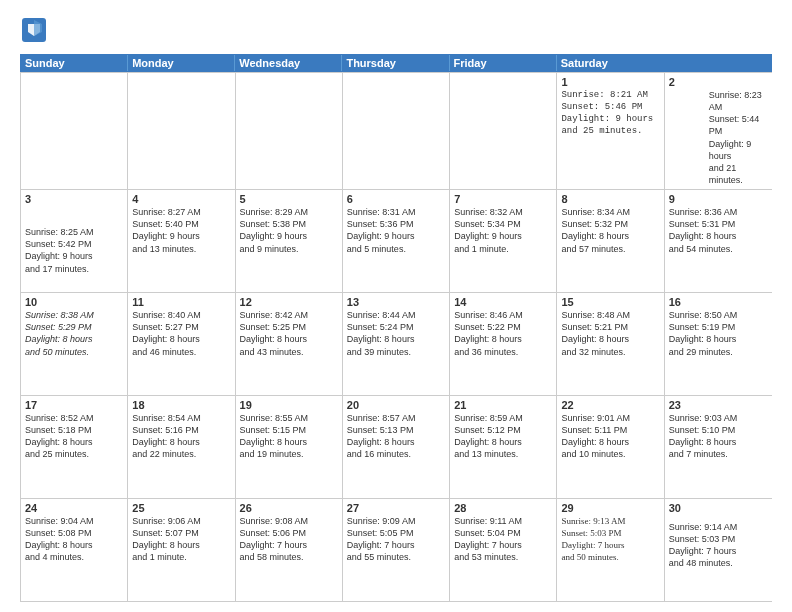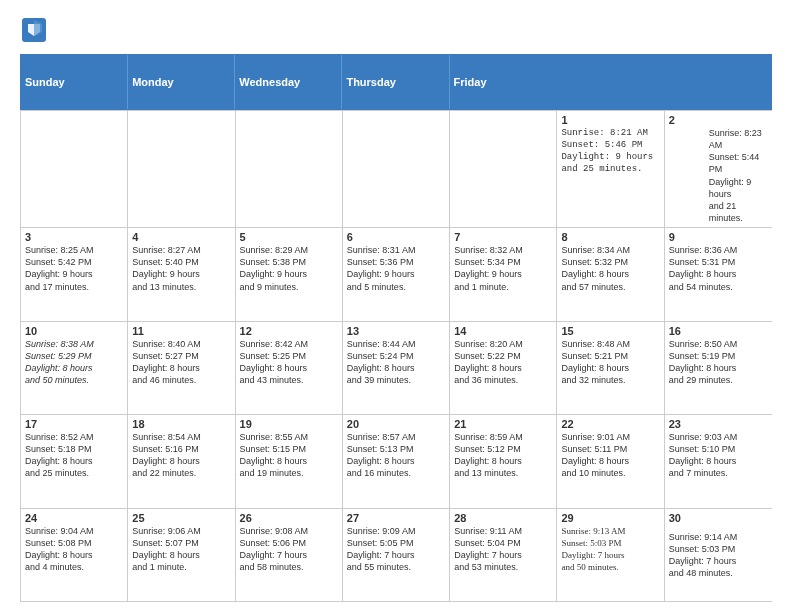--- a/index.html
+++ b/index.html
@@ -67,21 +67,21 @@
     .cal-header {
       display: grid;
       grid-template-columns: repeat(7, 1fr);
       background: #3a7abf;
       border: 1px solid #3a7abf;
     }
     .cal-header-cell {
       color: #fff;
       font-size: 11px;
       font-weight: bold;
-      padding: 21px 4px;
+      padding: 2px 4px;
       text-align: left;
       border-right: 1px solid #5a9ad4;
     }
     .cal-header-cell:last-child { border-right: none; }
     .cal-body {
       flex: 1;
       display: flex;
       flex-direction: column;
       border-left: 1px solid #ccc;
       border-bottom: 1px solid #ccc;
@@ -139,20 +139,21 @@
     </div>
   </div>
 
   <div class="calendar">
     <div class="cal-header">
     <div class="cal-header-cell">Sunday</div>
         <div class="cal-header-cell">Monday</div>
         <div class="cal-header-cell">Wednesday</div>
         <div class="cal-header-cell">Thursday</div>
         <div class="cal-header-cell">Friday</div>
+        <div class="cal-header-cell">Saturday</div>
       </div>
     <div class="cal-body">
     <div class="cal-row">
           <div class="cal-cell empty"></div>
           <div class="cal-cell empty"></div>
           <div class="cal-cell empty"></div>
           <div class="cal-cell empty"></div>
           <div class="cal-cell empty"></div>
           <div class="cal-cell filled">
             <div class="day-num">1</div>
@@ -165,21 +166,21 @@
             <div class="day-num">2</div>
             <div class="day-info" style="white-space: pre-line; margin-left: 40px;">Sunrise: 8:23 AM
 Sunset: 5:44 PM
 Daylight: 9 hours
 and 21 minutes.</div>
           </div>
         </div>
         <div class="cal-row">
           <div class="cal-cell filled">
             <div class="day-num">3</div>
-            <div class="day-info" style="white-space: pre-line;">Sunrise: 8:25 AM
+            <div class="day-info" style="white-space: pre-line; margin-top: 20px;">Sunrise: 8:25 AM
 Sunset: 5:42 PM
 Daylight: 9 hours
 and 17 minutes.</div>
           </div>
           <div class="cal-cell filled">
             <div class="day-num">4</div>
             <div class="day-info" style="white-space: pre-line;">Sunrise: 8:27 AM
 Sunset: 5:40 PM
 Daylight: 9 hours
 and 13 minutes.</div>
@@ -244,21 +245,21 @@
           </div>
           <div class="cal-cell filled">
             <div class="day-num">13</div>
             <div class="day-info" style="white-space: pre-line;">Sunrise: 8:44 AM
 Sunset: 5:24 PM
 Daylight: 8 hours
 and 39 minutes.</div>
           </div>
           <div class="cal-cell filled">
             <div class="day-num">14</div>
-            <div class="day-info" style="white-space: pre-line;">Sunrise: 8:20 AM
+            <div class="day-info" style="white-space: pre-line;">Sunrise: 8:46 AM
 Sunset: 5:22 PM
 Daylight: 8 hours
 and 36 minutes.</div>
           </div>
           <div class="cal-cell filled">
             <div class="day-num">15</div>
             <div class="day-info" style="white-space: pre-line;">Sunrise: 8:48 AM
 Sunset: 5:21 PM
 Daylight: 8 hours
 and 32 minutes.</div>

